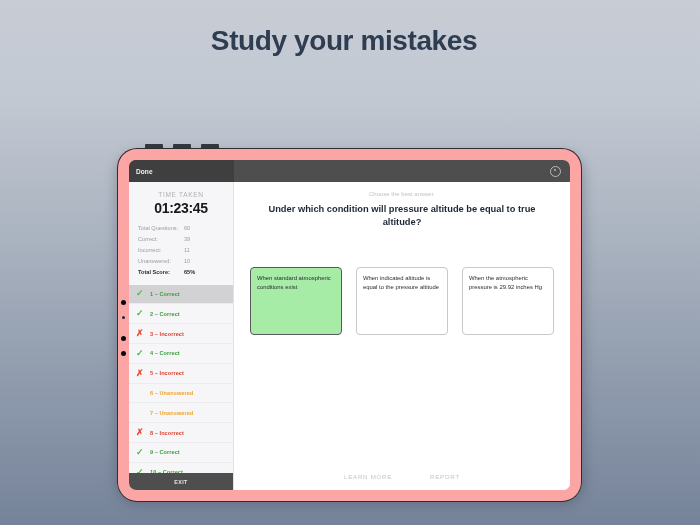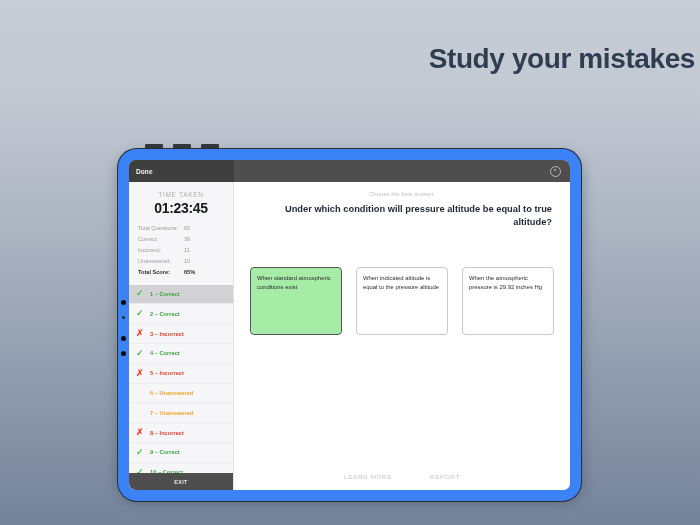--- a/index.html
+++ b/index.html
@@ -11,23 +11,23 @@
     height: 525px;
     overflow: hidden;
     font-family: "Liberation Sans", sans-serif;
     background: linear-gradient(to bottom, #c7ccd5 0%, #c3c9d3 18%, #aab3c0 45%, #8d99ab 75%, #75839a 100%);
     position: relative;
   }
 
   
   .promo {
     position: absolute;
-    top: 0; left: 0; right: 5px;
-    text-align: right;
-    padding-top: 44px;
+    top: 0; left: 0; right: 12px;
+    text-align: center;
+    padding-top: 26px;
   }
   .promo-title {
     font-size: 28px;
     font-weight: bold;
     color: #2e3d50;
     letter-spacing: -0.4px;
     margin: 0;
     line-height: 1.1;
   }
   .promo-sub {
@@ -49,21 +49,21 @@
     background: rgba(40,50,65,0.30);
     filter: blur(6px);
   }
   .tablet {
     position: absolute;
     left: 117px;
     top: 148px;
     width: 465px;
     height: 354px;
     border-radius: 20px;
-    background: #3b82f6;
+    background: #fca5a5;
     box-shadow: inset 0 0 0 1px #2c2e33;
   }
   .tablet-edge-top {
     position: absolute;
     top: -4px;
     left: 28px;
     width: 74px;
     height: 4px;
     display: flex;
     gap: 10px;
@@ -258,21 +258,21 @@
     min-width: 0;
     position: relative;
   }
   .choose-hint {
     text-align: center;
     font-size: 6px;
     color: #c2c2c6;
     padding-top: 9px;
   }
   .question {
-    text-align: right;
+    text-align: center;
     font-size: 9.3px;
     font-weight: bold;
     color: #1d2735;
     line-height: 1.35;
     padding: 6px 18px 0 18px;
   }
   .answers {
     display: flex;
     justify-content: center;
     gap: 14px;

